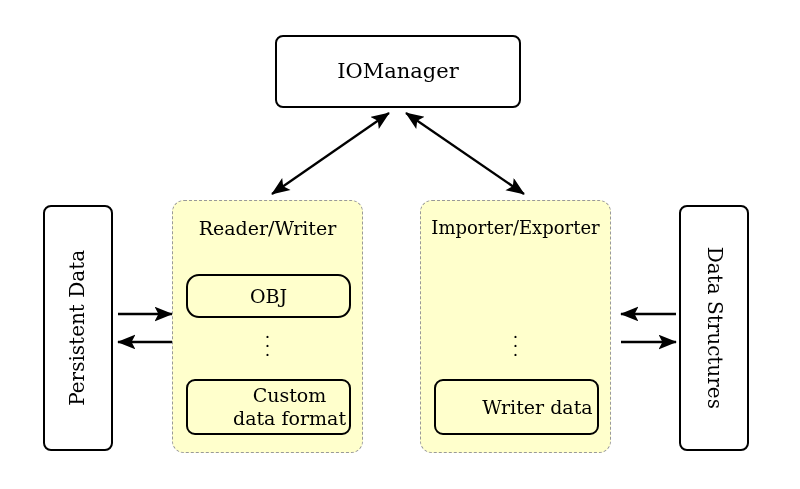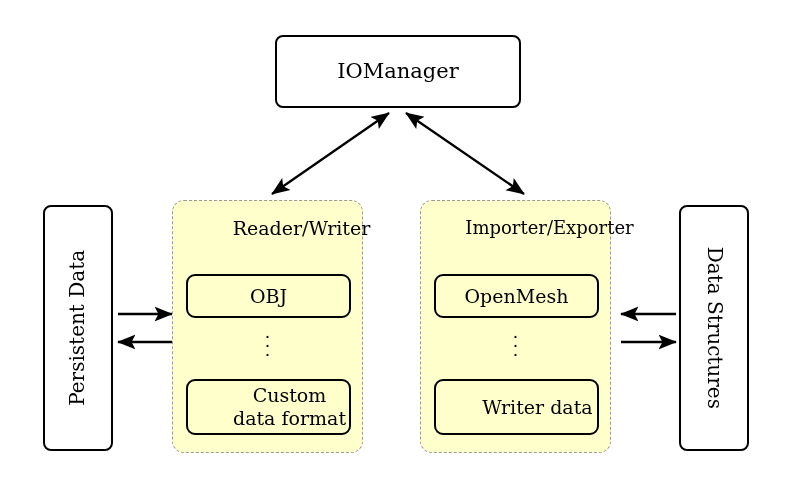--- a/index.html
+++ b/index.html
@@ -80,21 +80,20 @@
 
   .group-title {
     position: absolute;
     left: 0;
     top: 16px;
     width: 100%;
     text-align: center;
     font-size: 19px;
     color: #000000;
     white-space: nowrap;
-    padding-left: 34px;
   }
   #group-importerexporter .group-title { font-size: 18px; }
 
   
   .item-box {
     position: absolute;
     box-sizing: border-box;
     border: 2.6px solid #000000;
     border-radius: 9px;
     background: #ffffcc;
@@ -104,20 +103,21 @@
     text-align: center;
     font-size: 19px;
     color: #000000;
     line-height: 1.2;
   }
   .item-top {
     left: 13px;
     top: 73px;
     width: 165px;
     height: 44px;
+    border-radius: 13px;
   }
   .item-bottom {
     left: 13px;
     top: 178px;
     width: 165px;
     height: 56px;
     padding-left: 42px;
   }
 
   
@@ -195,23 +195,20 @@
       <span>
         <span>Custom</span><br>
         <span>data format</span>
       </span>
     </div>
   </div>
 
   <div class="group" id="group-importerexporter">
     <div class="group-title">Importer/Exporter</div>
 
-    <div class="item-box item-top">
-      <span>OpenMesh</span>
-    </div>
 
     <div class="vdots">
       <span>.</span>
       <span>.</span>
       <span>.</span>
     </div>
 
     <div class="item-box item-bottom">
       <span>
         <span>Writer data</span><br>

